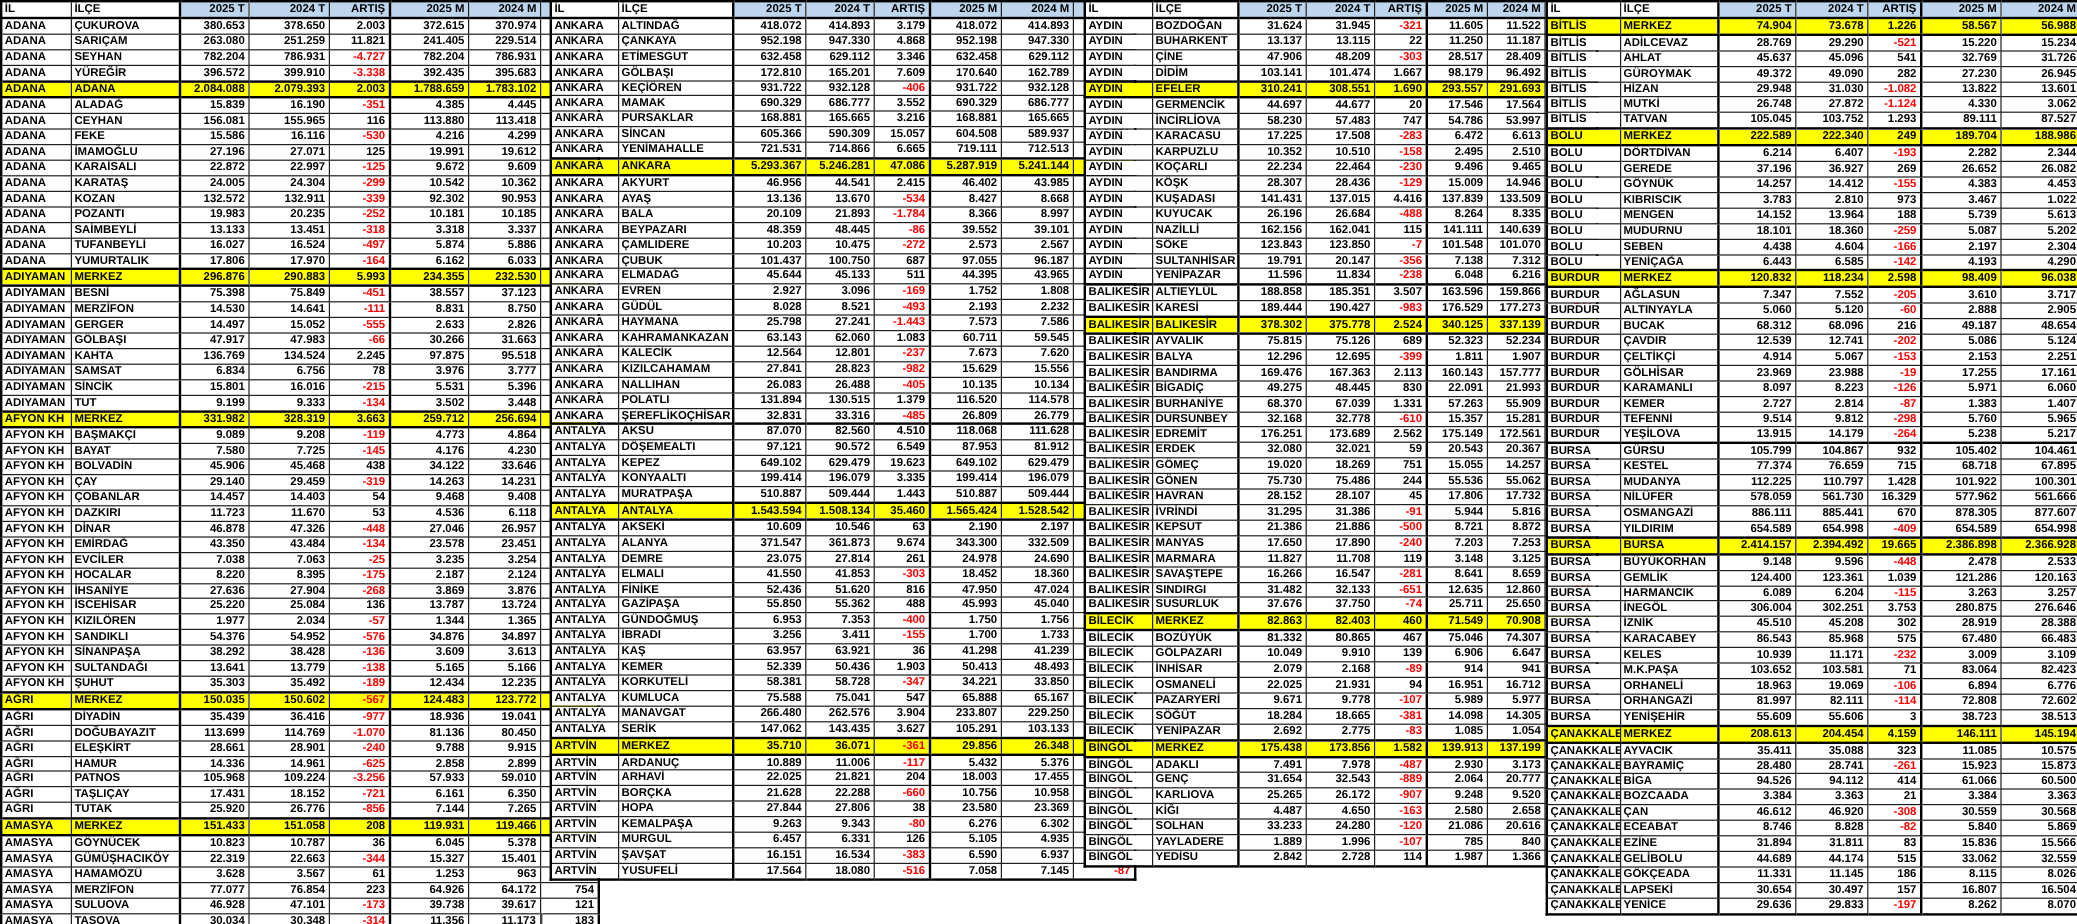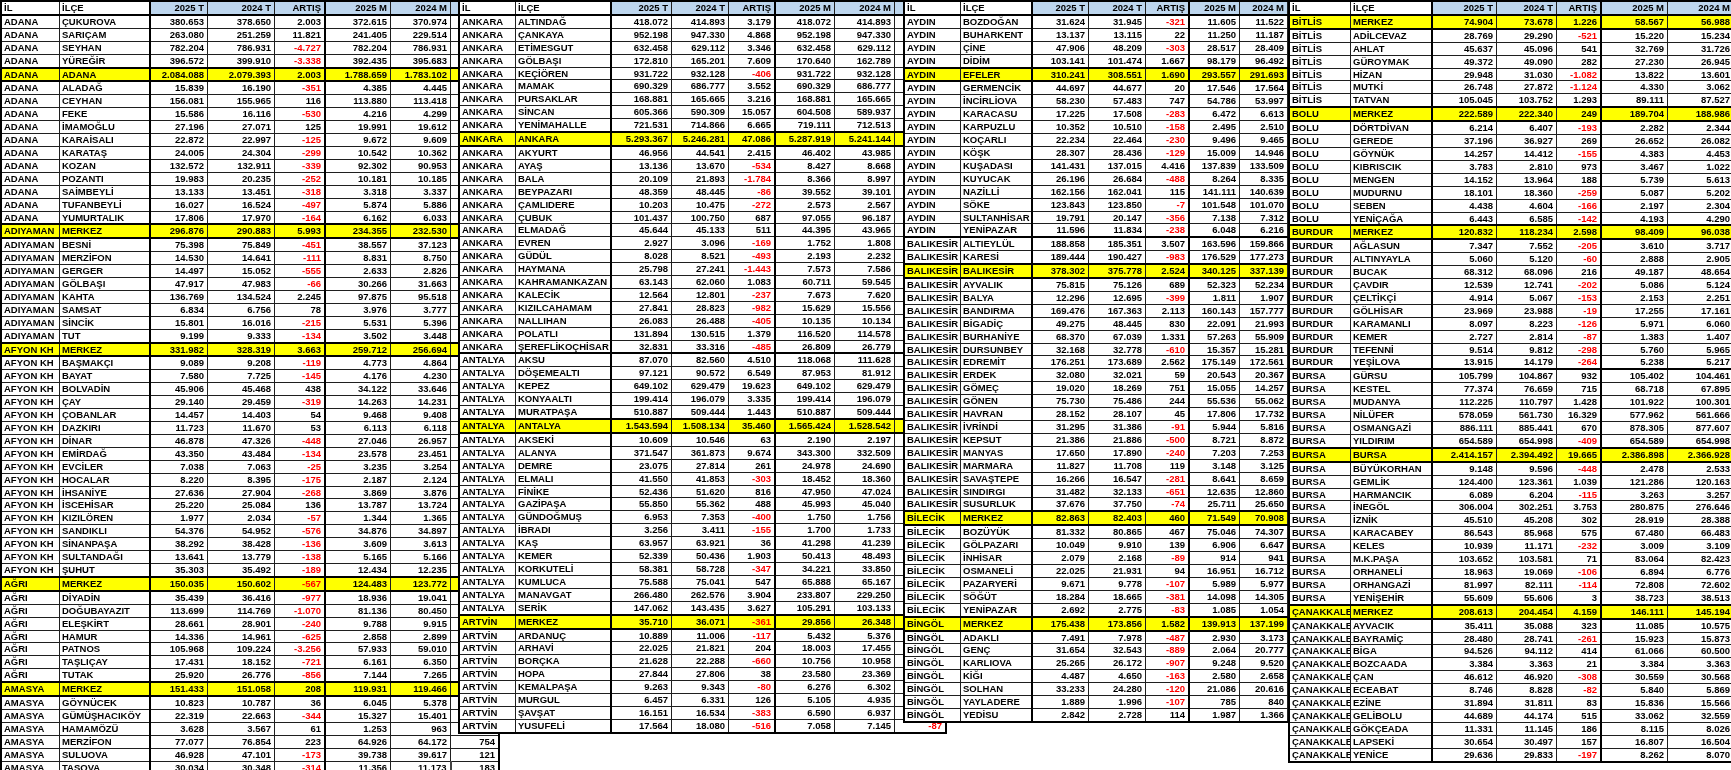--- a/index.html
+++ b/index.html
@@ -375,21 +375,21 @@
           <td class="c5">9.468</td>
           <td class="c6">9.408</td>
           <td class="c7">60</td>
         </tr>
         <tr>
           <td class="c0">AFYON KH</td>
           <td class="c1">DAZKIRI</td>
           <td class="c2">11.723</td>
           <td class="c3">11.670</td>
           <td class="c4">53</td>
-          <td class="c5">6.113</td>
+          <td class="c5">4.536</td>
           <td class="c6">6.118</td>
           <td class="c7 neg">-5</td>
         </tr>
         <tr>
           <td class="c0">AFYON KH</td>
           <td class="c1">DİNAR</td>
           <td class="c2">46.878</td>
           <td class="c3">47.326</td>
           <td class="c4 neg">-448</td>
           <td class="c5">27.046</td>

